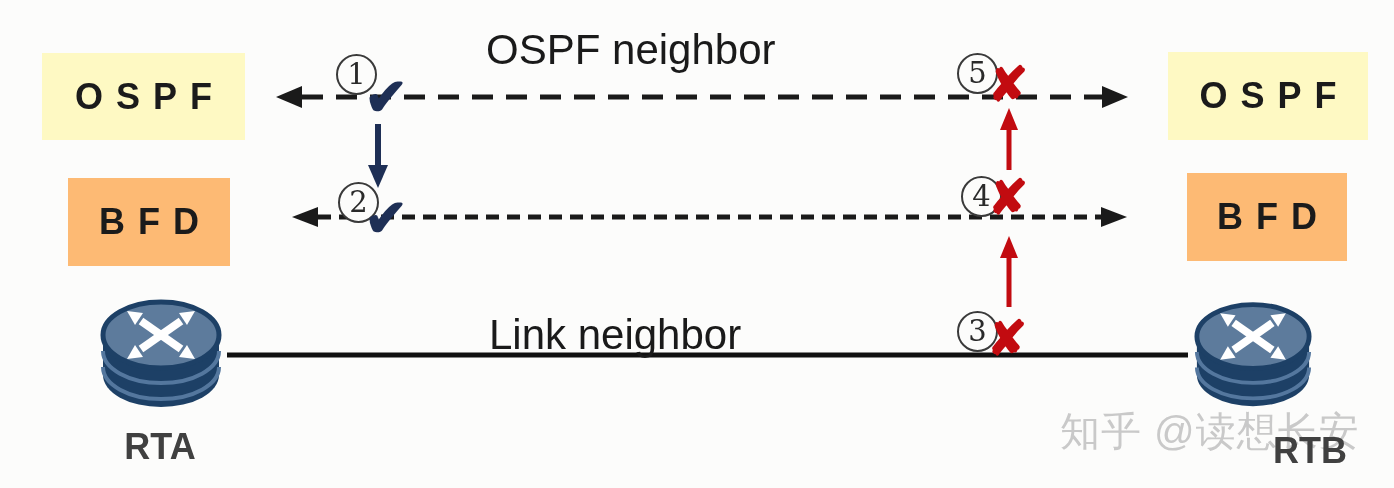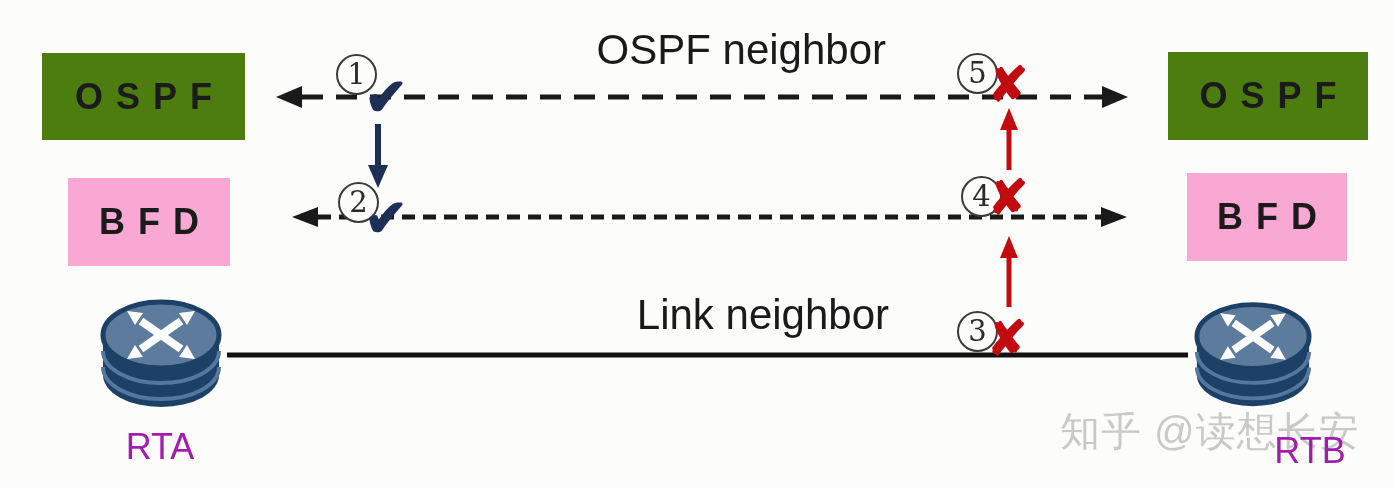--- a/index.html
+++ b/index.html
@@ -10,42 +10,42 @@
     overflow:hidden;
     font-family:"Liberation Sans",sans-serif;
   }
   .overlay{position:absolute;left:0;top:0;z-index:1;}
   .pbox{
     position:absolute;z-index:2;
     display:flex;align-items:center;justify-content:center;
     font-weight:700;font-size:36px;color:#1b1b1b;
   }
   .pbox span{letter-spacing:13px;margin-right:-13px;}
-  .box-light{background:#4d7c0f;}
-  .box-dark{background:#f9a8d4;}
+  .box-light{background:#fef9c3;}
+  .box-dark{background:#fdba74;}
   .line-label{
-    position:absolute;z-index:2;width:400px;text-align:right;
+    position:absolute;z-index:2;width:400px;text-align:left;
     font-size:42px;color:#1a1a1a;white-space:nowrap;
   }
   .circ{
     position:absolute;z-index:3;width:41px;height:41px;box-sizing:border-box;
     border:2.5px solid #3a3a3a;border-radius:50%;background:#fcfcfb;
     display:flex;align-items:center;justify-content:center;
     font-family:"DejaVu Serif",serif;font-size:29px;color:#2a2a2a;line-height:1;
   }
   .mark{
     position:absolute;z-index:4;line-height:1;font-weight:700;
     width:50px;height:50px;display:flex;align-items:center;justify-content:center;
   }
   .mark.check{color:#1e2f55;font-size:52px;}
   .mark.cross{color:#c20b10;font-size:48px;}
   .router{position:absolute;z-index:2;}
   .router-label{
     position:absolute;z-index:6;width:110px;text-align:center;
-    font-size:36px;font-weight:400;color:#a21caf;
+    font-size:36px;font-weight:700;color:#404040;
   }
   .watermark{
     position:absolute;z-index:5;left:1060px;top:404px;
     font-size:40px;color:#c9c9c9;white-space:nowrap;letter-spacing:1px;
   }
 </style>
 </head>
 <body>
 
 <div class="canvas">
@@ -79,21 +79,21 @@
     <span>BFD</span>
   </div>
   <div class="pbox box-light" style="left:1168px;top:52px;width:200px;height:88px;">
     <span>OSPF</span>
   </div>
   <div class="pbox box-dark" style="left:1187px;top:173px;width:160px;height:88px;">
     <span>BFD</span>
   </div>
 
   <div class="line-label" style="left:486px;top:26px;">OSPF neighbor</div>
-  <div class="line-label" style="left:489px;top:291px;">Link neighbor</div>
+  <div class="line-label" style="left:489px;top:311px;">Link neighbor</div>
 
   <div class="circ" style="left:336px;top:54px;">1</div>
   <div class="circ" style="left:338px;top:182px;">2</div>
   <div class="circ" style="left:957px;top:311px;">3</div>
   <div class="circ" style="left:961px;top:176px;">4</div>
   <div class="circ" style="left:957px;top:53px;">5</div>
 
   <div class="mark check" style="left:361px;top:72px;">✔</div>
   <div class="mark check" style="left:361px;top:193px;">✔</div>
   <div class="mark cross" style="left:983px;top:60px;">✘</div>

